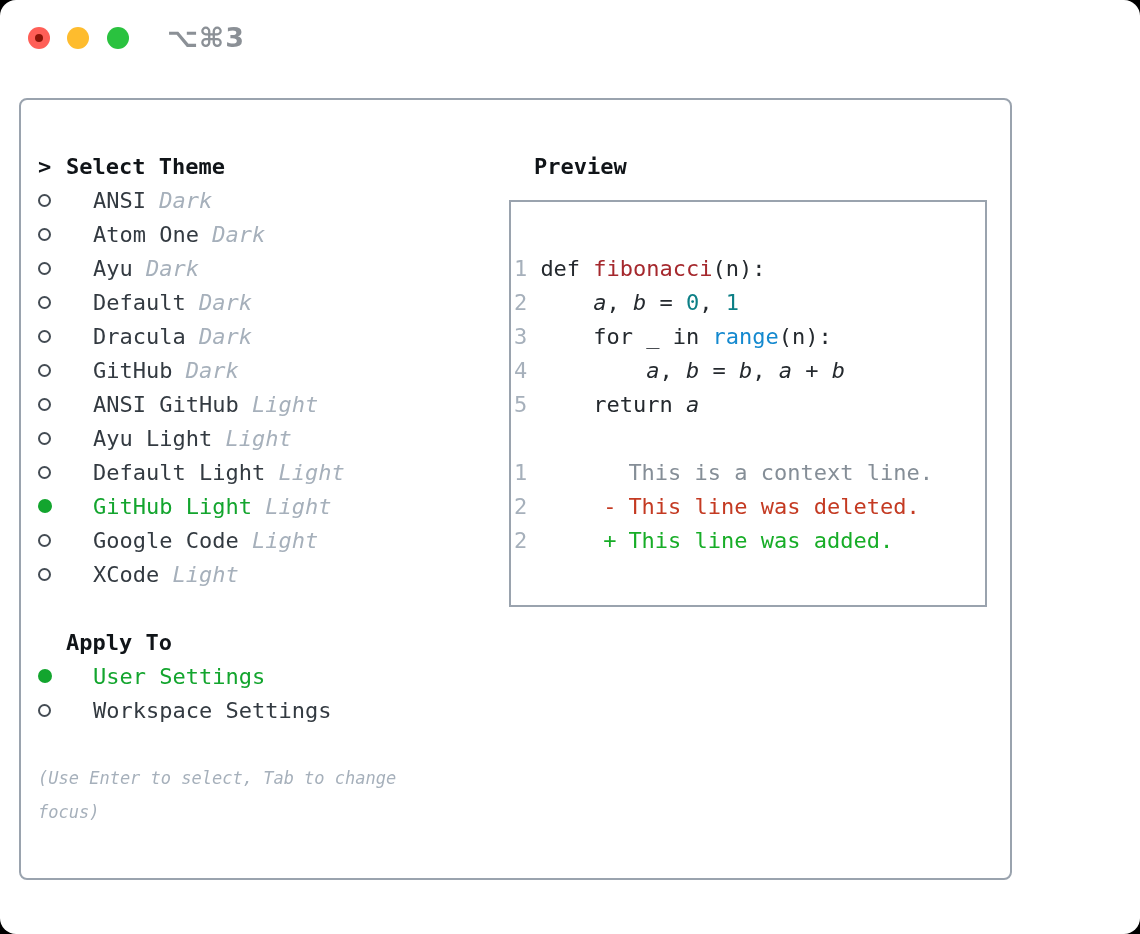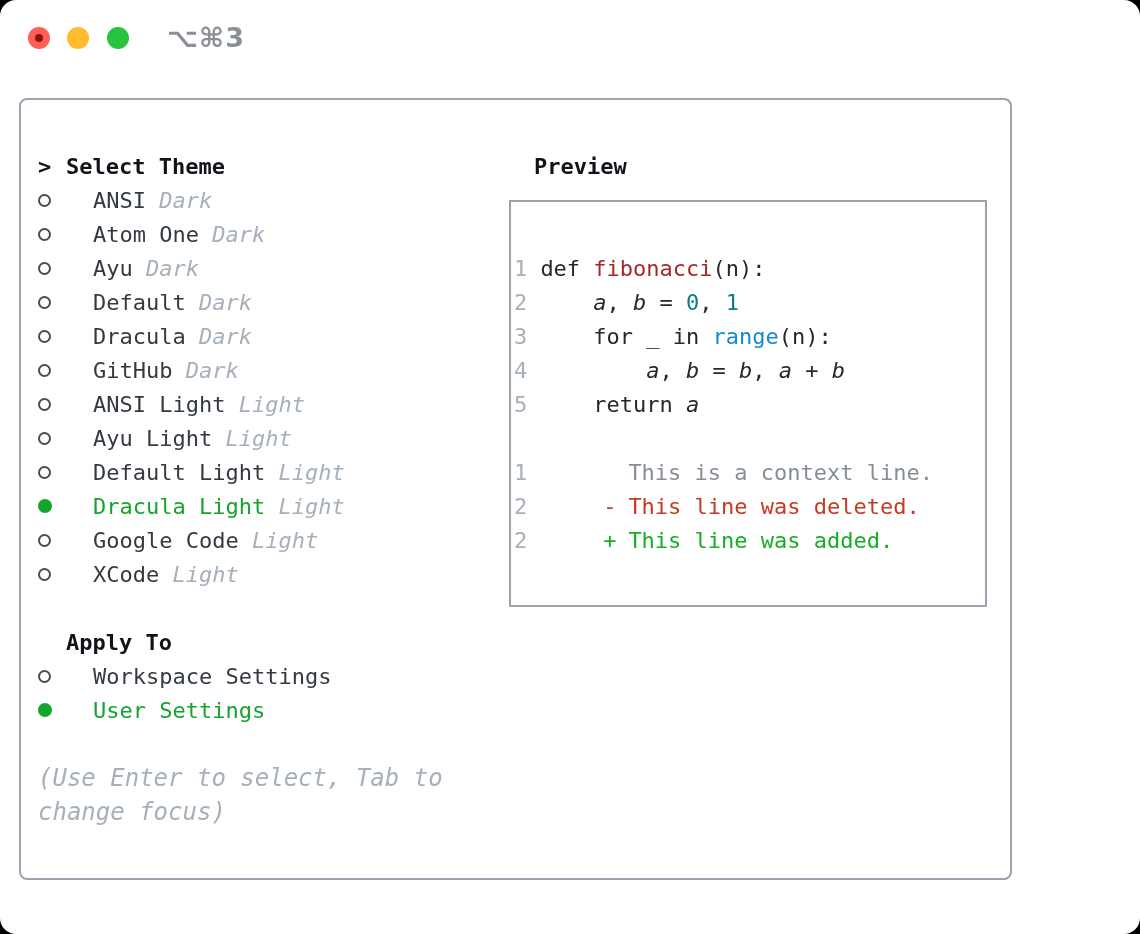--- a/index.html
+++ b/index.html
@@ -30,21 +30,21 @@
   .left-col{position:absolute;left:38px;top:149px;width:440px;}
   .marker{width:28px;flex:0 0 28px;display:flex;align-items:center;}
   .prompt{color:var(--ink-black);font-weight:bold;font-size:22px;}
   .hdr{color:var(--ink-black);font-weight:bold;}
   .radio{width:13px;height:13px;border-radius:50%;border:2px solid var(--radio-ring);
          box-sizing:border-box;}
   .radio.sel{border:none;background:var(--accent-green);width:14px;height:14px;}
   .t-name{color:var(--ink-dark);margin-left:27px;}
   .t-name.sel{color:var(--accent-green);}
   .t-var{color:var(--dim-gray);font-style:italic;}
-  .hint{margin-top:34px;width:410px;font-size:24px;line-height:34px;color:var(--dim-gray);
+  .hint{margin-top:34px;width:410px;font-size:17px;line-height:34px;color:var(--dim-gray);
         font-style:italic;white-space:normal;}
 
   
   .preview-title{position:absolute;left:498px;top:149px;margin-left:36px;}
   .preview-box{position:absolute;left:509px;top:200px;width:478px;height:407px;
                border:2px solid var(--border-gray);box-sizing:border-box;background:#fff;
                padding:49px 0 0 3px;overflow:hidden;}
   .ln{width:13.2px;flex:0 0 13.2px;color:var(--linenum-gray);}
   .gut{width:13.2px;flex:0 0 13.2px;}
   .code{color:var(--code-plain);}
@@ -83,38 +83,38 @@
         <span class="hdr">Select Theme</span>
       </div>
 
       <div id="theme-list">
           <div class="row"><span class="marker"><span class="radio"></span></span><span class="t-name">ANSI</span><span class="t-var"> Dark</span></div>
           <div class="row"><span class="marker"><span class="radio"></span></span><span class="t-name">Atom One</span><span class="t-var"> Dark</span></div>
           <div class="row"><span class="marker"><span class="radio"></span></span><span class="t-name">Ayu</span><span class="t-var"> Dark</span></div>
           <div class="row"><span class="marker"><span class="radio"></span></span><span class="t-name">Default</span><span class="t-var"> Dark</span></div>
           <div class="row"><span class="marker"><span class="radio"></span></span><span class="t-name">Dracula</span><span class="t-var"> Dark</span></div>
           <div class="row"><span class="marker"><span class="radio"></span></span><span class="t-name">GitHub</span><span class="t-var"> Dark</span></div>
-          <div class="row"><span class="marker"><span class="radio"></span></span><span class="t-name">ANSI Light</span><span class="t-var"> Light</span></div>
+          <div class="row"><span class="marker"><span class="radio"></span></span><span class="t-name">ANSI GitHub</span><span class="t-var"> Light</span></div>
           <div class="row"><span class="marker"><span class="radio"></span></span><span class="t-name">Ayu Light</span><span class="t-var"> Light</span></div>
           <div class="row"><span class="marker"><span class="radio"></span></span><span class="t-name">Default Light</span><span class="t-var"> Light</span></div>
-          <div class="row"><span class="marker"><span class="radio sel"></span></span><span class="t-name sel">Dracula Light</span><span class="t-var"> Light</span></div>
+          <div class="row"><span class="marker"><span class="radio sel"></span></span><span class="t-name sel">GitHub Light</span><span class="t-var"> Light</span></div>
           <div class="row"><span class="marker"><span class="radio"></span></span><span class="t-name">Google Code</span><span class="t-var"> Light</span></div>
           <div class="row"><span class="marker"><span class="radio"></span></span><span class="t-name">XCode</span><span class="t-var"> Light</span></div>
         </div>
 
       <div class="spacer"></div>
 
       <div class="row">
         <span class="marker"></span>
         <span class="hdr">Apply To</span>
       </div>
 
       <div id="apply-list">
+          <div class="row"><span class="marker"><span class="radio sel"></span></span><span class="t-name sel">User Settings</span></div>
           <div class="row"><span class="marker"><span class="radio"></span></span><span class="t-name">Workspace Settings</span></div>
-          <div class="row"><span class="marker"><span class="radio sel"></span></span><span class="t-name sel">User Settings</span></div>
         </div>
 
       <div class="hint">(Use Enter to select, Tab to change focus)</div>
     </div>
 
     <div class="preview-title row">
       <span class="hdr">Preview</span>
     </div>
 
     <div class="preview-box">

